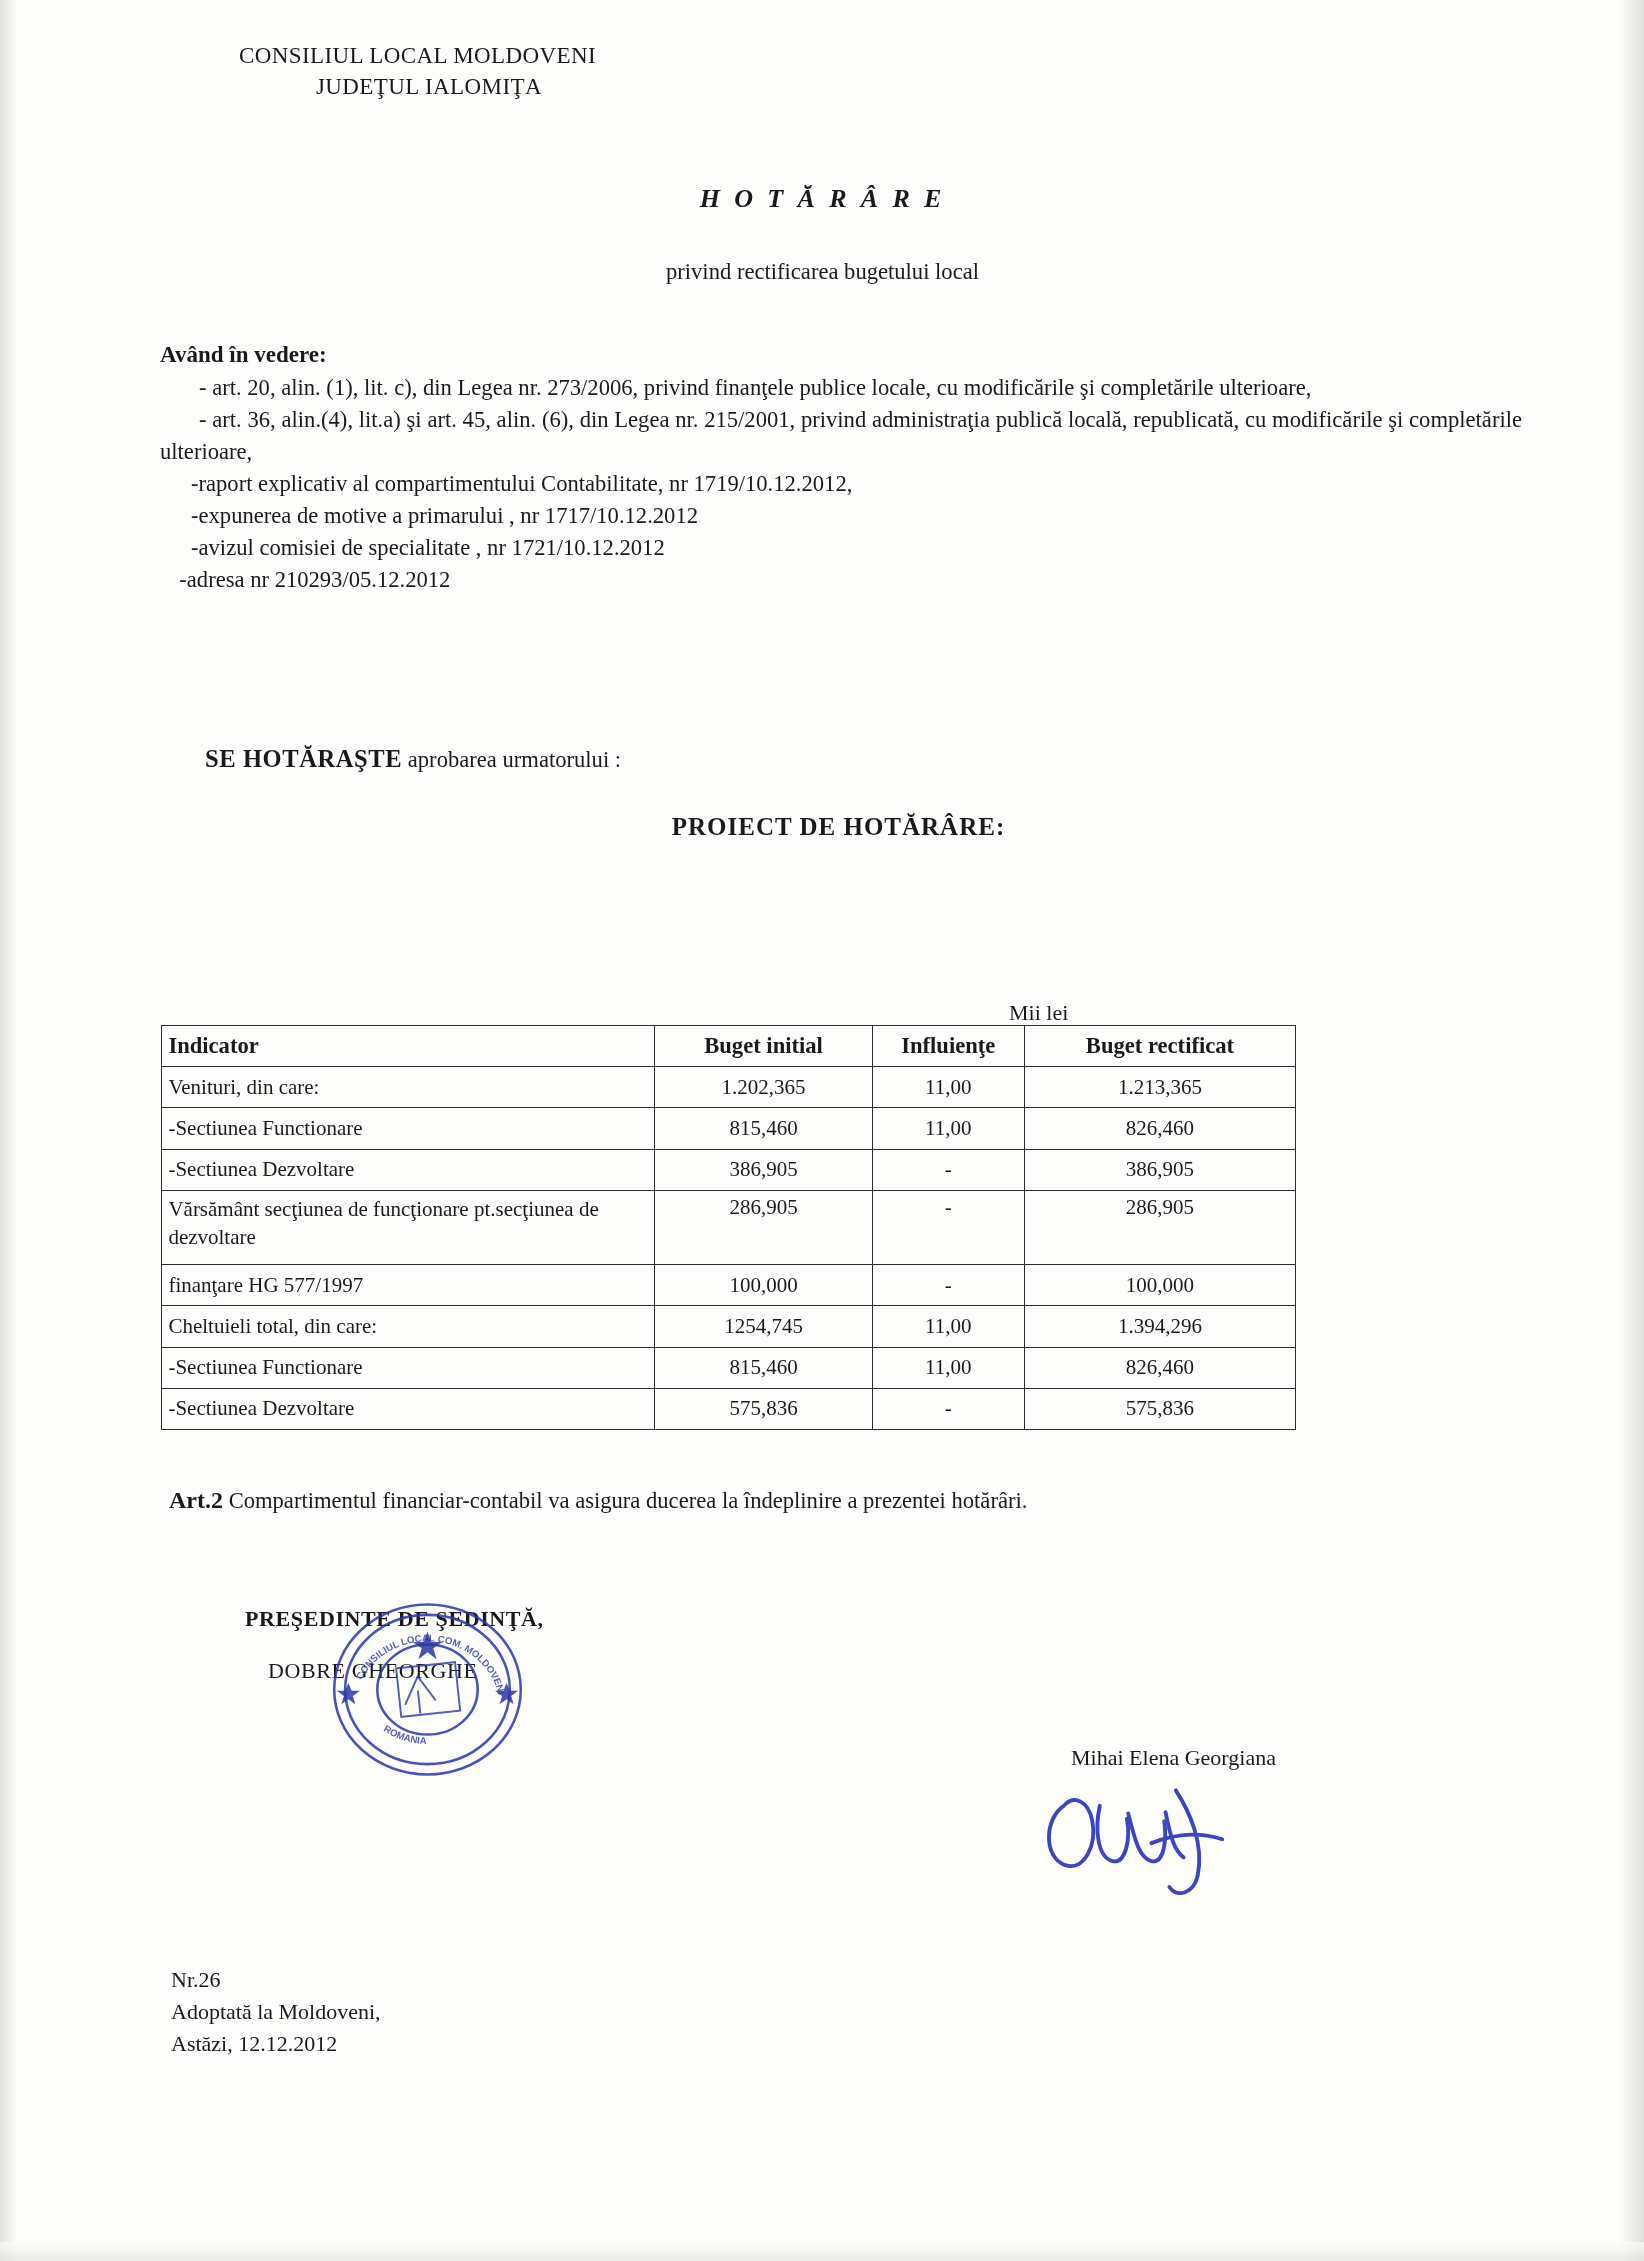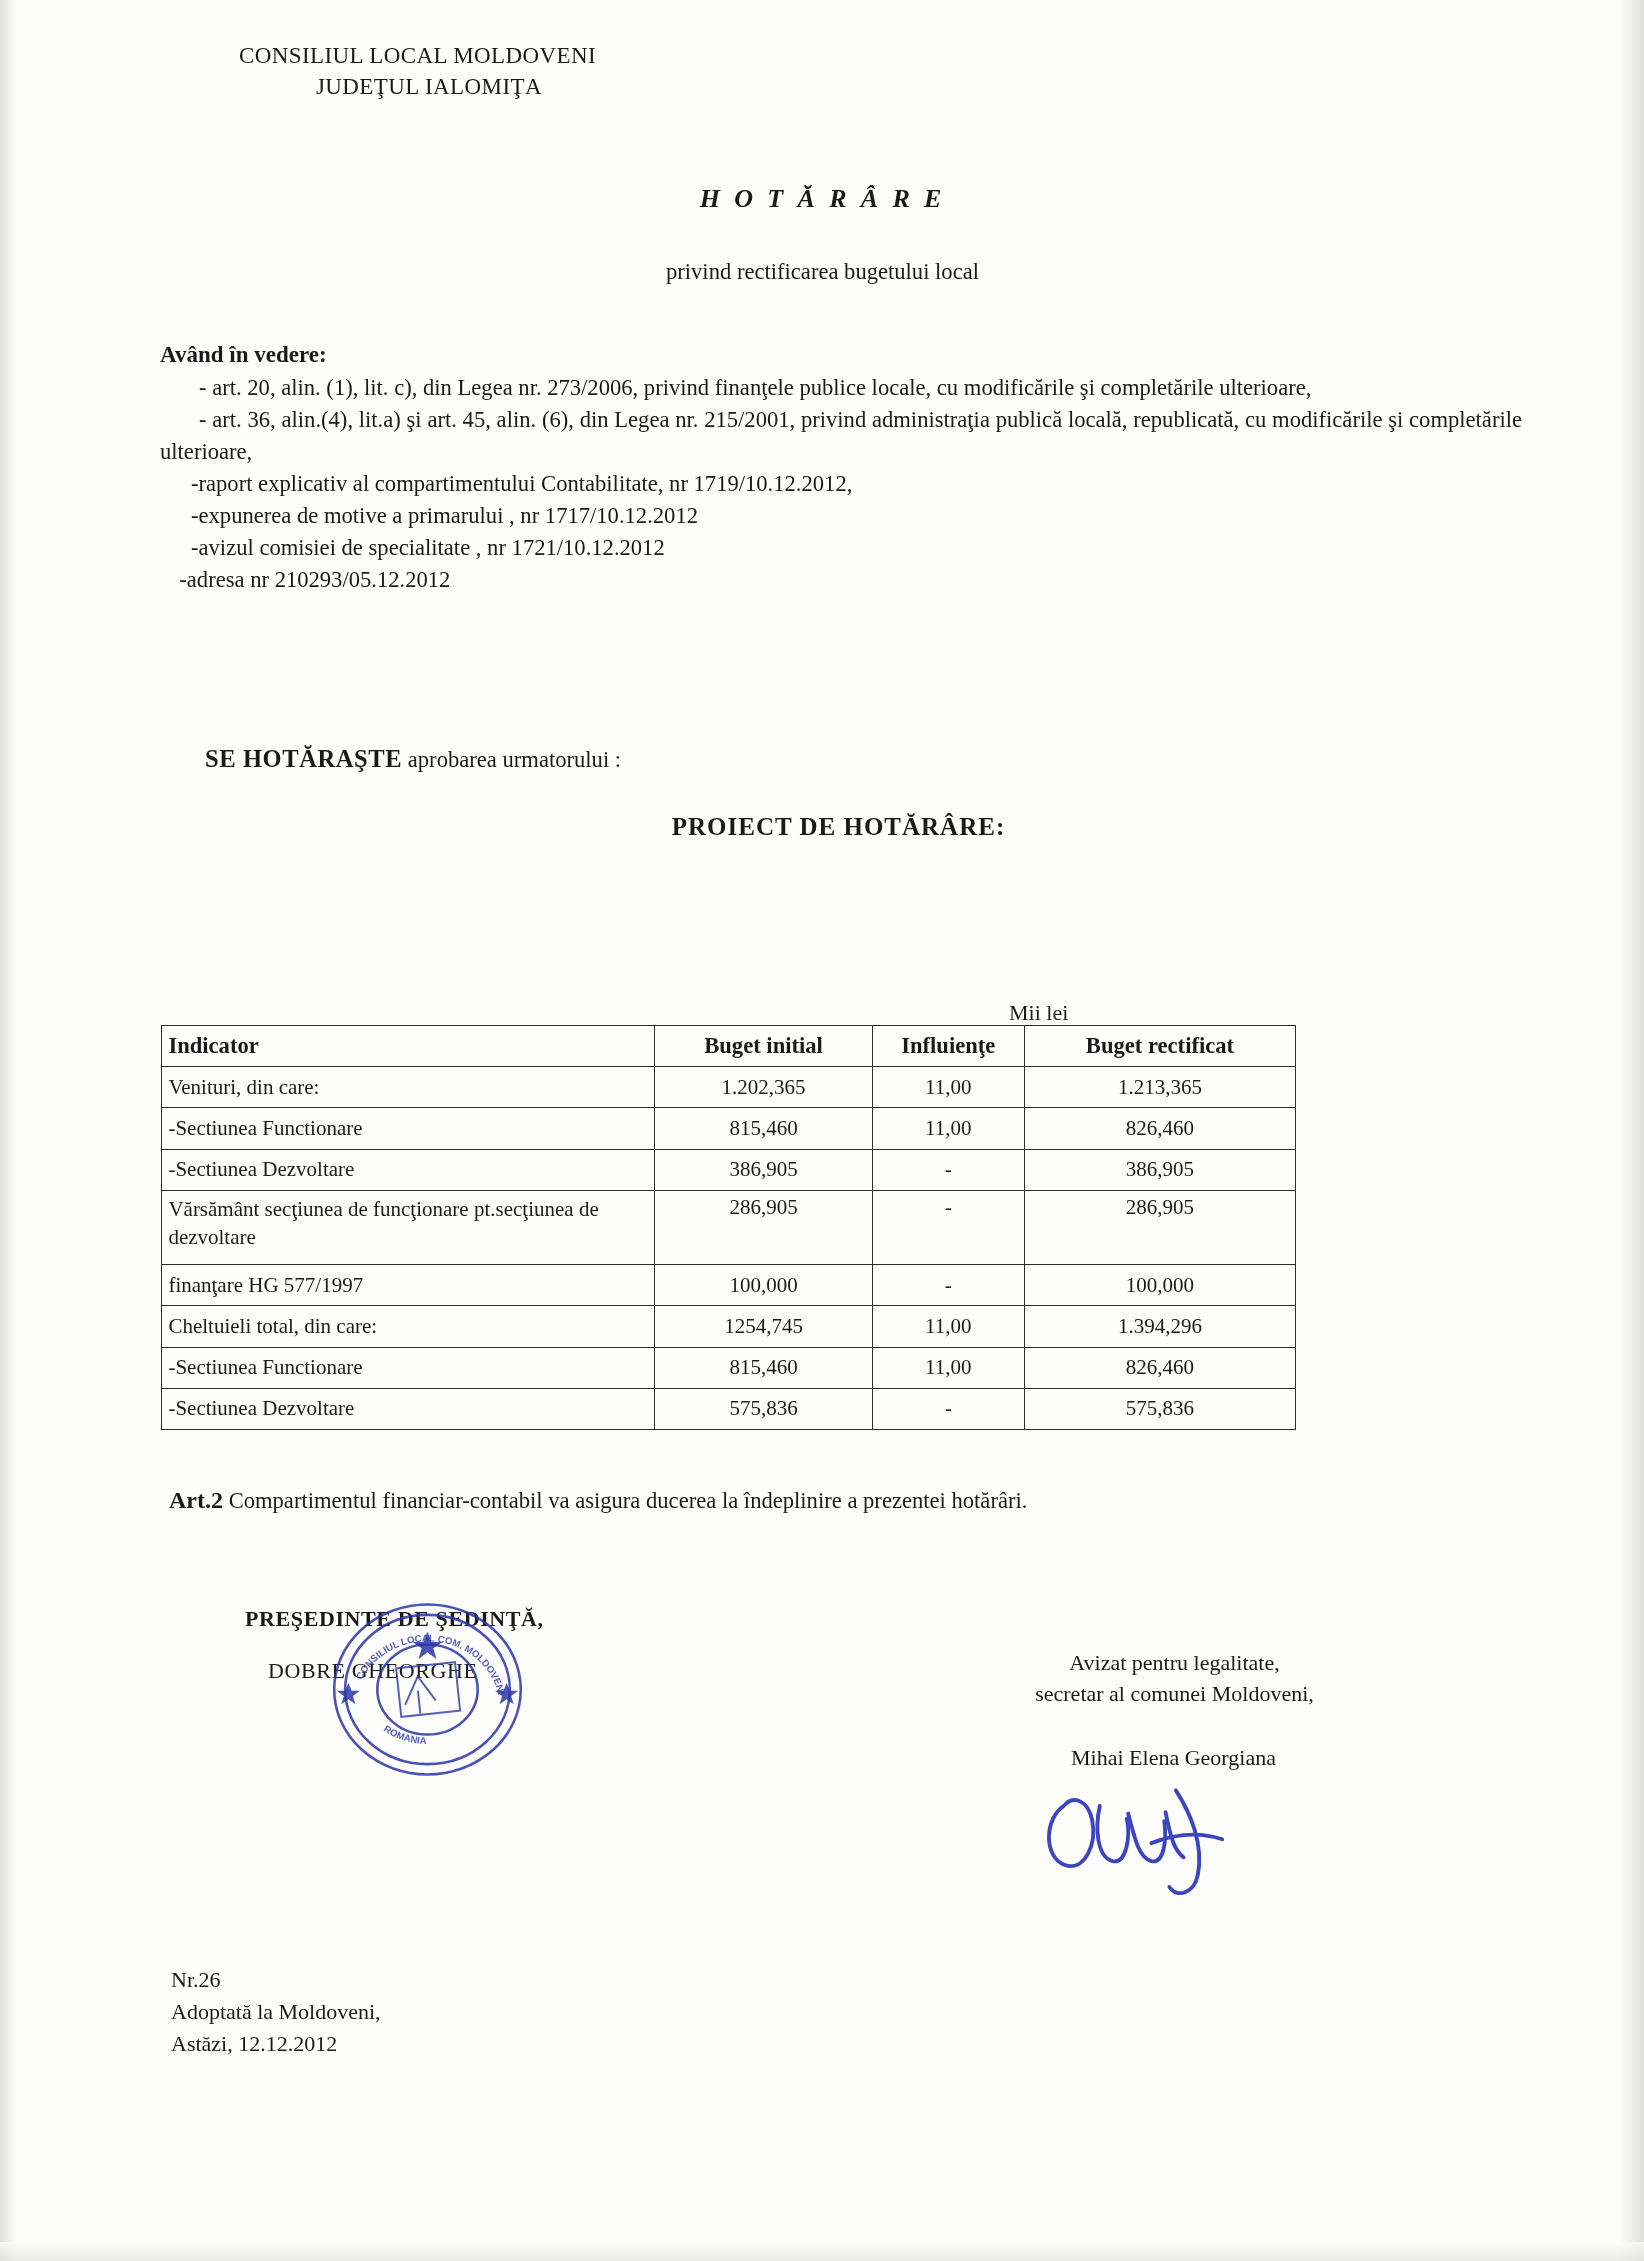--- a/index.html
+++ b/index.html
@@ -368,24 +368,20 @@
         </text>
       </g>
       <g stroke="#2b36a8" stroke-width="3" fill="none" opacity="0.8">
         <rect x="120" y="112" width="92" height="76" transform="rotate(-6 166 150)"></rect>
         <path d="M128,170 L152,128 L176,168" transform="rotate(-6 166 150)"></path>
         <path d="M150,186 L150,150" transform="rotate(-6 166 150)"></path>
       </g>
     </svg>
   </div>
 
-  <div class="avizat">
-    <div>Avizat pentru legalitate,</div>
-    <div>secretar al comunei Moldoveni,</div>
-  </div>
   <div class="secretar-name">Mihai Elena Georgiana</div>
 
   <div class="signature">
     <svg width="219" height="142" viewBox="0 0 340 220">
       <g fill="none" stroke="#3b46c0" stroke-width="6" stroke-linecap="round">
         <path d="M40,60 C10,80 8,140 42,152 C72,162 92,120 84,82 C78,52 56,44 42,58"></path>
         <path d="M96,60 C88,96 92,140 116,146 C136,150 144,112 138,80"></path>
         <path d="M140,72 C150,110 156,140 176,146 C196,150 200,112 196,84"></path>
         <path d="M198,70 C206,110 212,130 226,140"></path>
         <path d="M214,36 C236,70 258,120 248,168 C242,196 216,204 204,186"></path>

